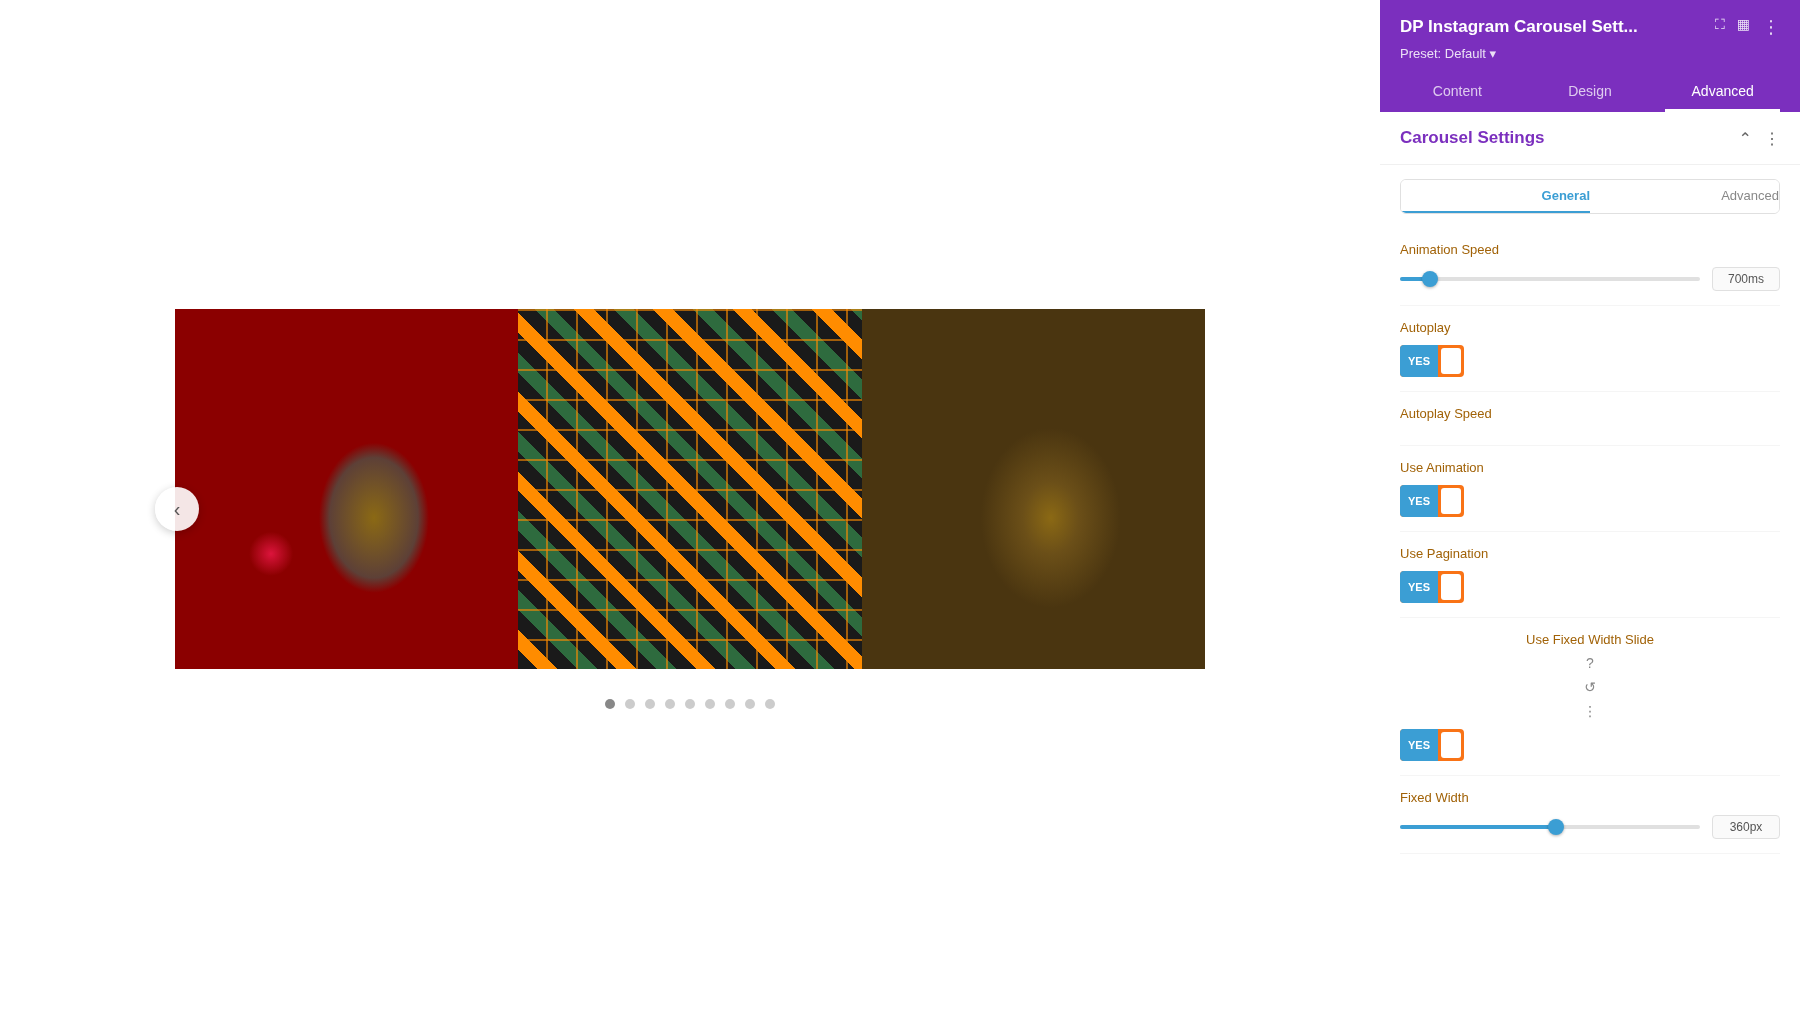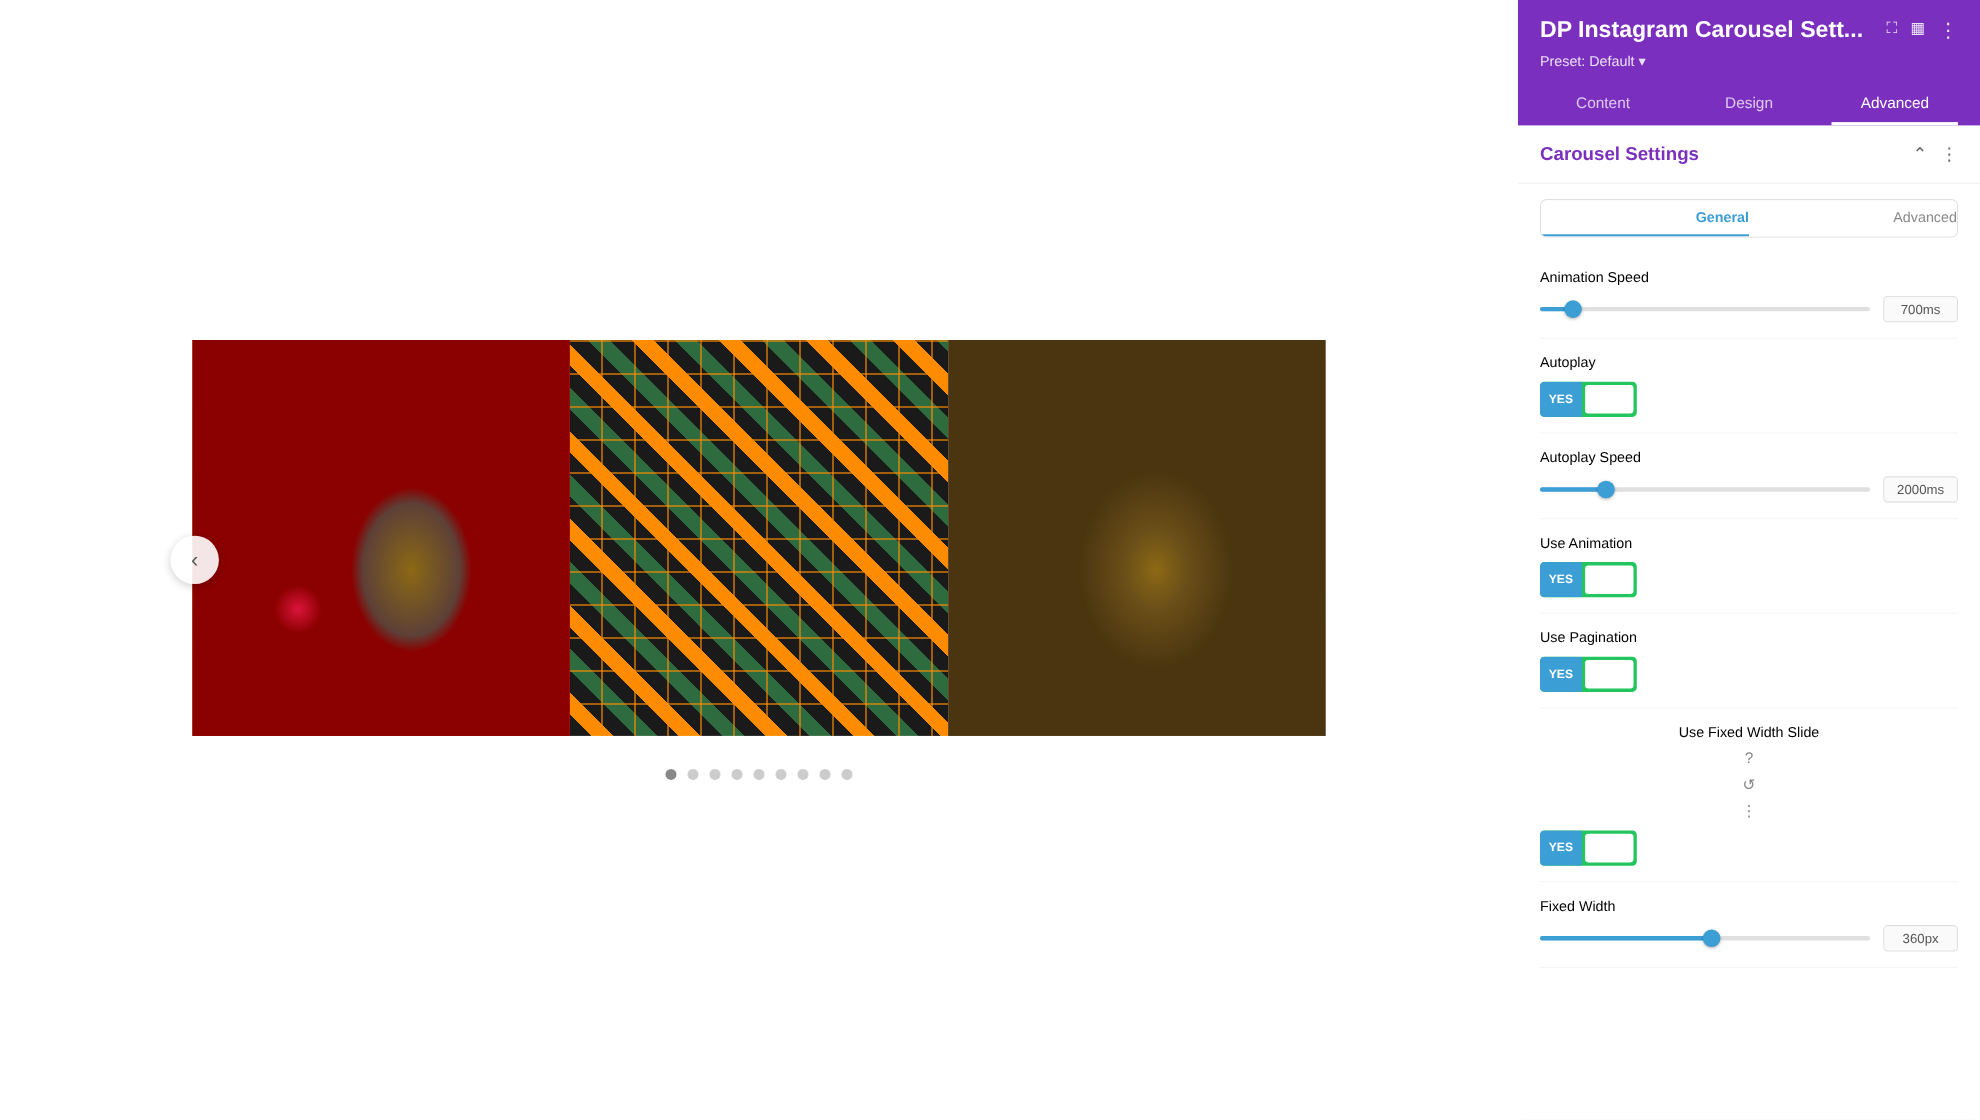--- a/index.html
+++ b/index.html
@@ -127,21 +127,21 @@
 
     .panel-title-row {
       display: flex;
       align-items: center;
       justify-content: space-between;
       margin-bottom: 8px;
     }
 
     .panel-title {
       color: #fff;
-      font-size: 21px;
+      font-size: 17px;
       font-weight: 600;
     }
 
     .panel-title-icons {
       display: flex;
       gap: 12px;
     }
 
     .panel-title-icon {
       color: rgba(255,255,255,0.85);
@@ -243,21 +243,21 @@
       padding: 0 20px;
     }
 
     .setting-row {
       padding: 14px 0;
       border-bottom: 1px solid #f5f5f5;
     }
 
     .setting-label {
       font-size: 13px;
-      color: #000000;
+      color: #a16207;
       margin-bottom: 10px;
       font-weight: 500;
     }
 
     .slider-row {
       display: flex;
       align-items: center;
       gap: 12px;
     }
 
@@ -295,24 +295,24 @@
       padding: 4px 0;
       font-size: 12px;
       color: #555;
       background: #fafafa;
     }
 
     
     .toggle-yes {
       display: flex;
       align-items: center;
-      background: #22c55e;
+      background: #f97316;
       border-radius: 4px;
       overflow: hidden;
-      width: 88px;
+      width: 64px;
       height: 32px;
     }
 
     .toggle-yes-label {
       color: #fff;
       font-size: 11px;
       font-weight: 700;
       padding: 0 8px;
       background: #3B9ED4;
       height: 100%;
@@ -450,27 +450,20 @@
       <div class="setting-row">
         <div class="setting-label">Autoplay</div>
         <div class="toggle-yes">
           <span class="toggle-yes-label">YES</span>
           <div class="toggle-yes-switch" style="background:#fff; width:28px; height:26px; margin:3px; border-radius:3px;"></div>
         </div>
       </div>
 
       <div class="setting-row">
         <div class="setting-label">Autoplay Speed</div>
-        <div class="slider-row">
-          <div class="slider-track">
-            <div class="slider-fill" style="width: 20%;"></div>
-            <div class="slider-thumb" style="left: calc(20% - 8px);"></div>
-          </div>
-          <div class="slider-value">2000ms</div>
-        </div>
       </div>
 
       <div class="setting-row">
         <div class="setting-label">Use Animation</div>
         <div class="toggle-yes">
           <span class="toggle-yes-label">YES</span>
           <div class="toggle-yes-switch" style="background:#fff; width:28px; height:26px; margin:3px; border-radius:3px;"></div>
         </div>
       </div>
 

